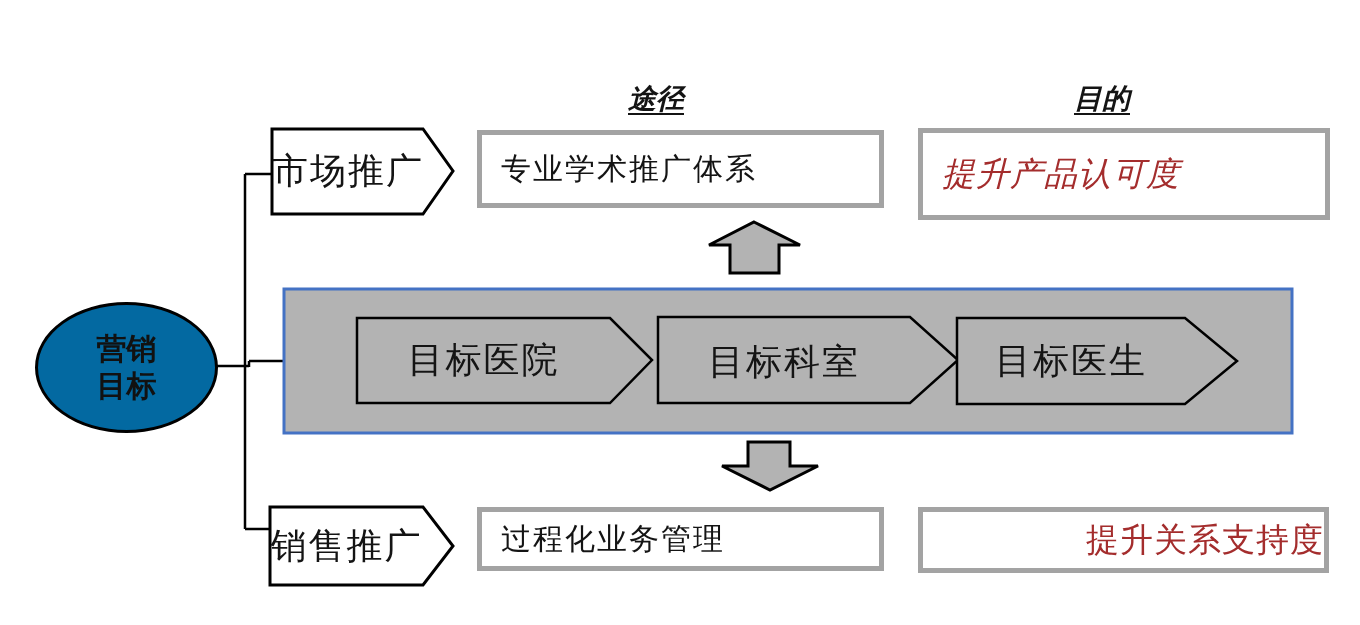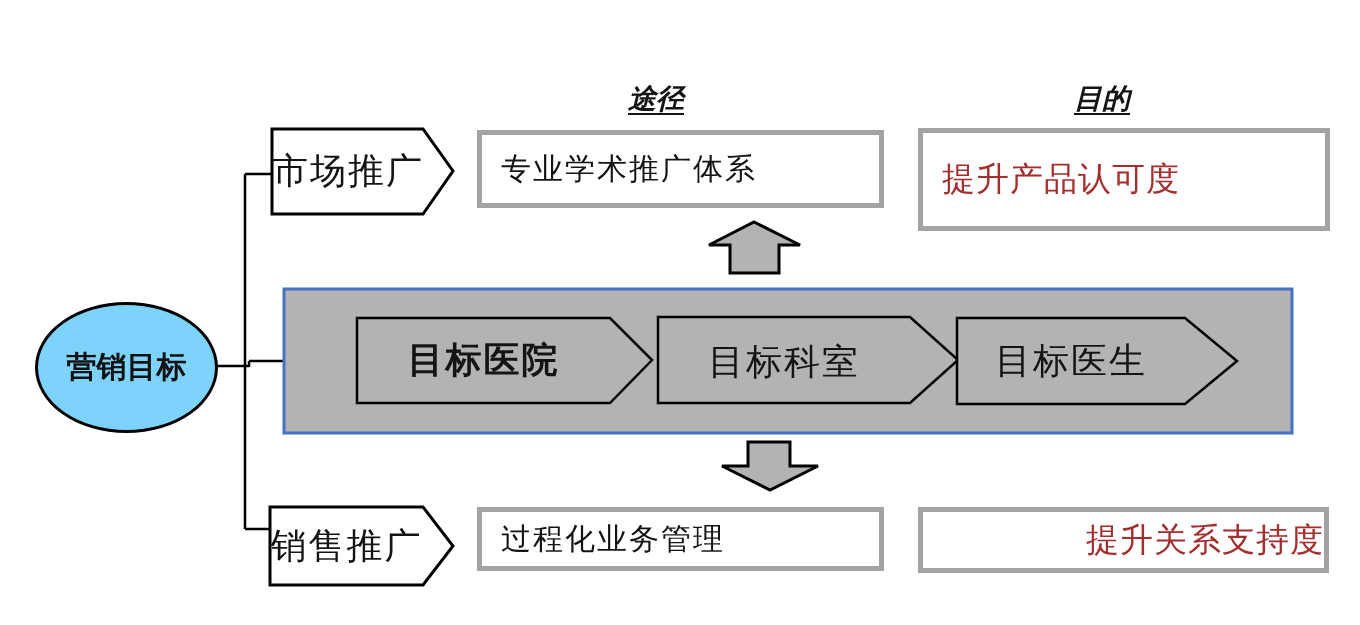--- a/index.html
+++ b/index.html
@@ -17,22 +17,22 @@
   .container-rect{fill:var(--gray-fill,#B3B3B3);stroke:var(--container-border,#4472C4);stroke-width:3;}
   .arrow{fill:var(--gray-fill,#B3B3B3);stroke:#000;stroke-width:3;stroke-linejoin:miter;}
 
   
   .hdr{
     font-size:28px;font-weight:bold;font-style:italic;
     text-decoration:underline;text-underline-offset:5px;
     text-align:center;color:#141414;
   }
   .ellipse{
-    border:3px solid #000;border-radius:50%;background:#7dd3fc;
-    display:flex;flex-direction:row;align-items:center;justify-content:center;
+    border:3px solid #000;border-radius:50%;background:#0369a1;
+    display:flex;flex-direction:column;align-items:center;justify-content:center;
     font-weight:bold;font-size:30px;line-height:1.22;box-sizing:border-box;
     text-align:center;
   }
   .ptxt{
     display:flex;align-items:center;justify-content:center;
     font-size:36px;letter-spacing:2px;color:#141414;
   }
   .wbox{
     border:5px solid #a3a3a3;background:#fff;box-sizing:border-box;
     display:flex;align-items:center;padding-left:19px;
@@ -73,25 +73,25 @@
 
   <div class="abs ellipse" style="left:35px;top:302px;width:183px;height:131px;">
     <span>营销</span>
     <span>目标</span>
   </div>
 
   <div class="abs ptxt" style="left:272px;top:129px;width:152px;height:85px;">市场推广</div>
   <div class="abs wbox" style="left:477px;top:130px;width:407px;height:78px;">
     <span>专业学术推广体系</span>
   </div>
-  <div class="abs wbox purpose" style="left:918px;top:128px;width:412px;height:103px;">
+  <div class="abs wbox purpose" style="left:918px;top:128px;width:412px;height:92px;font-style:italic;">
     <span>提升产品认可度</span>
   </div>
 
-  <div class="abs ptxt" style="left:357px;top:318px;width:253px;height:85px;font-weight:bold;">目标医院</div>
+  <div class="abs ptxt" style="left:357px;top:318px;width:253px;height:85px;">目标医院</div>
   <div class="abs ptxt" style="left:658px;top:317px;width:252px;height:90px;font-family:Liberation Serif, serif;">目标科室</div>
   <div class="abs ptxt" style="left:957px;top:318px;width:228px;height:86px;text-align:center;">目标医生</div>
 
   <div class="abs ptxt" style="left:270px;top:507px;width:153px;height:78px;">销售推广</div>
   <div class="abs wbox" style="left:477px;top:507px;width:407px;height:64px;">
     <span>过程化业务管理</span>
   </div>
   <div class="abs wbox purpose" style="left:918px;top:507px;width:411px;height:66px;justify-content:flex-end;">
     <span>提升关系支持度</span>
   </div>

